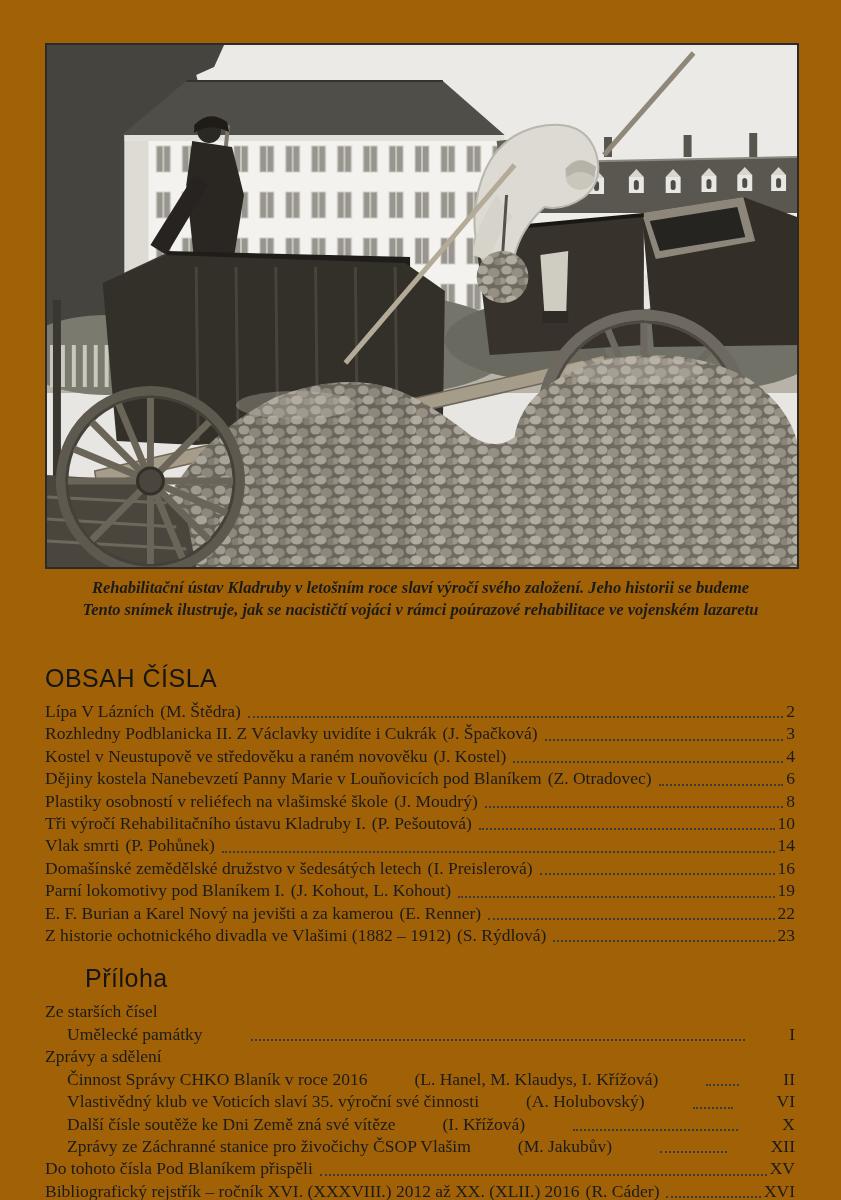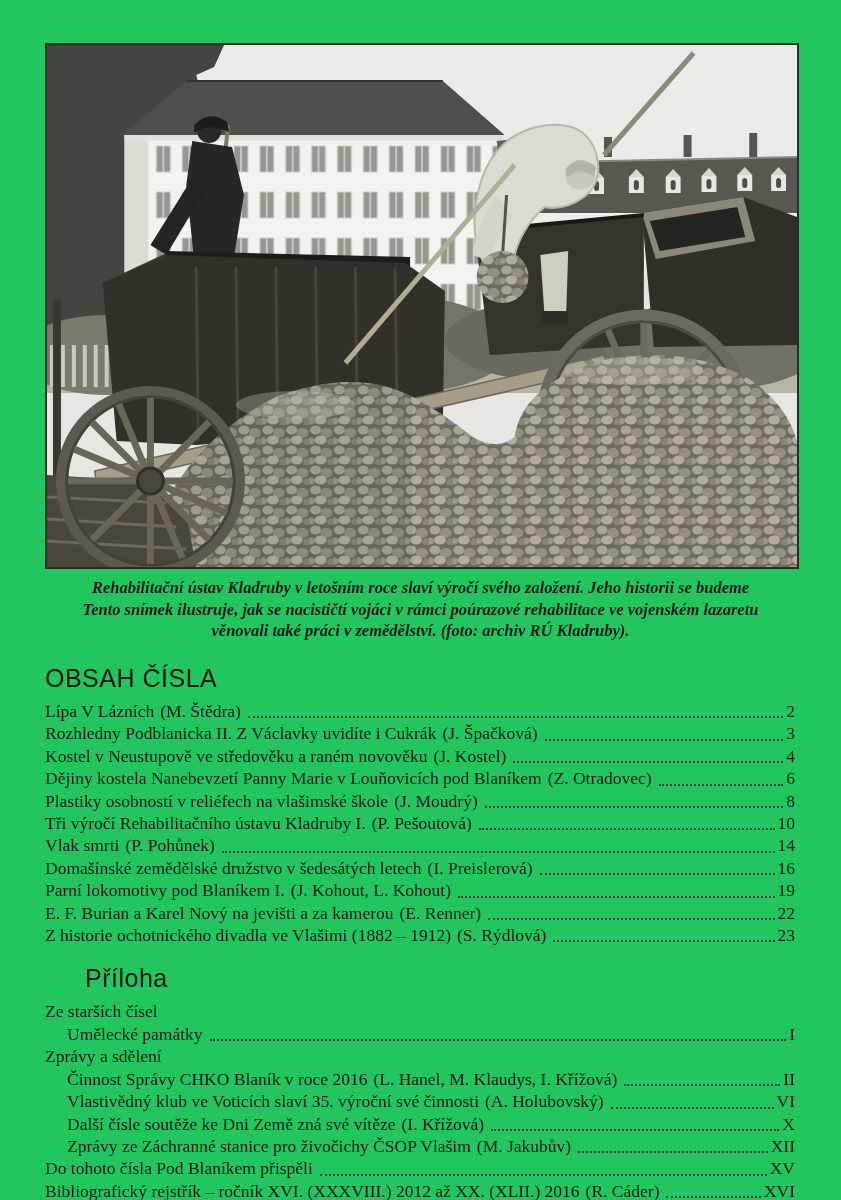--- a/index.html
+++ b/index.html
@@ -1,28 +1,28 @@
 <!DOCTYPE html>
 <html lang="cs"><head>
 <meta charset="utf-8">
 <style>
   html,body{margin:0;padding:0;background:#ffffff;}
-  .page{position:relative;width:841px;height:1200px;background:#22c55e;overflow:hidden;
+  .page{position:relative;width:841px;height:1200px;background:#a16207;overflow:hidden;
         font-family:"Liberation Serif",serif;color:#1b1b1b;}
   .photo-frame{position:absolute;left:45px;top:43px;width:754px;height:526px;
         border:2px solid #2b2b2b;box-sizing:border-box;background:#e8e6e2;}
   .photo-frame svg{display:block;width:100%;height:100%;}
   .caption{position:absolute;left:48px;top:577px;width:745px;text-align:center;
         font-weight:bold;font-style:italic;font-size:16.5px;line-height:21.5px;}
   .toc-section{position:absolute;left:45px;top:664px;width:750px;}
   .section-heading{font-family:"Liberation Sans",sans-serif;font-weight:normal;
         font-size:25px;letter-spacing:.5px;margin:0 0 7px 0;color:#151515;}
   .appendix-heading{margin-top:18px;margin-left:40px;}
   .toc-row{display:flex;align-items:baseline;font-size:17.5px;line-height:22.4px;white-space:nowrap;}
-  .toc-row.indent{padding-left:22px;}
+  .toc-row.indent{padding-left:22px;gap:41px;}
   .toc-title{font-weight:normal;}
   .toc-title.plain{font-weight:normal;}
   .toc-author{margin-left:6px;font-weight:normal;}
   .toc-dots{flex:1 1 auto;min-width:10px;border-bottom:2px dotted #3b3b3b;
         align-self:flex-end;margin:0 3px 4px 7px;}
   .toc-page{font-weight:normal;text-align:right;}
   .caption-line{white-space:nowrap;}
 </style>
 </head>
 <body>
@@ -193,21 +193,20 @@
             <line x1="-77" y1="-32" x2="77" y2="32"></line>
         </g>
         <circle r="13" fill="#4a463e" stroke="#332f29" stroke-width="3"></circle>
       </g>
     </svg>
   </div>
 
   <div class="caption">
       <div class="caption-line">Rehabilitační ústav Kladruby v letošním roce slaví výročí svého založení. Jeho historii se budeme</div>
       <div class="caption-line">Tento snímek ilustruje, jak se nacističtí vojáci v rámci poúrazové rehabilitace ve vojenském lazaretu</div>
-      <div class="caption-line">věnovali také práci v zemědělství. (foto: archiv RÚ Kladruby).</div>
     </div>
 
   <div class="toc-section">
     <h2 class="section-heading">OBSAH ČÍSLA</h2>
     <div>
         <div class="toc-row">
       <span class="toc-title">Lípa V Lázních</span>
       <span class="toc-author">(M. Štědra)</span>
       <span class="toc-dots"></span>
       <span class="toc-page">2</span>

